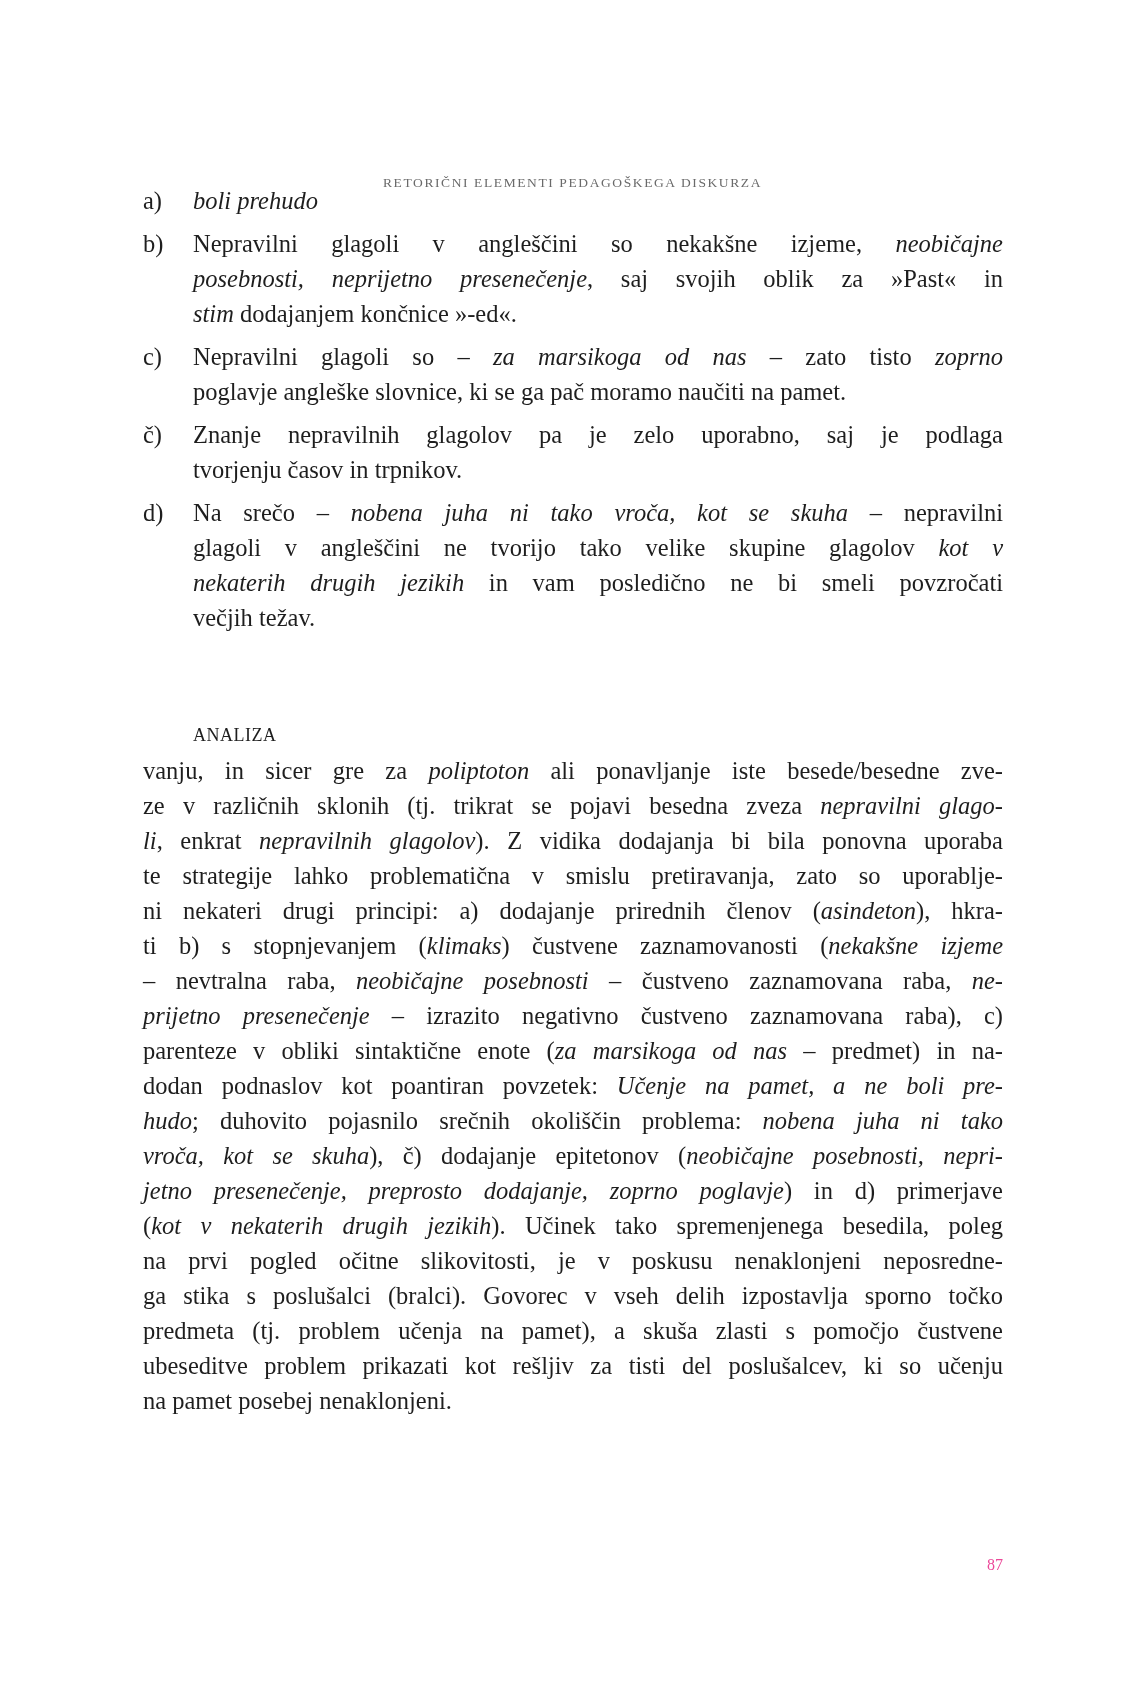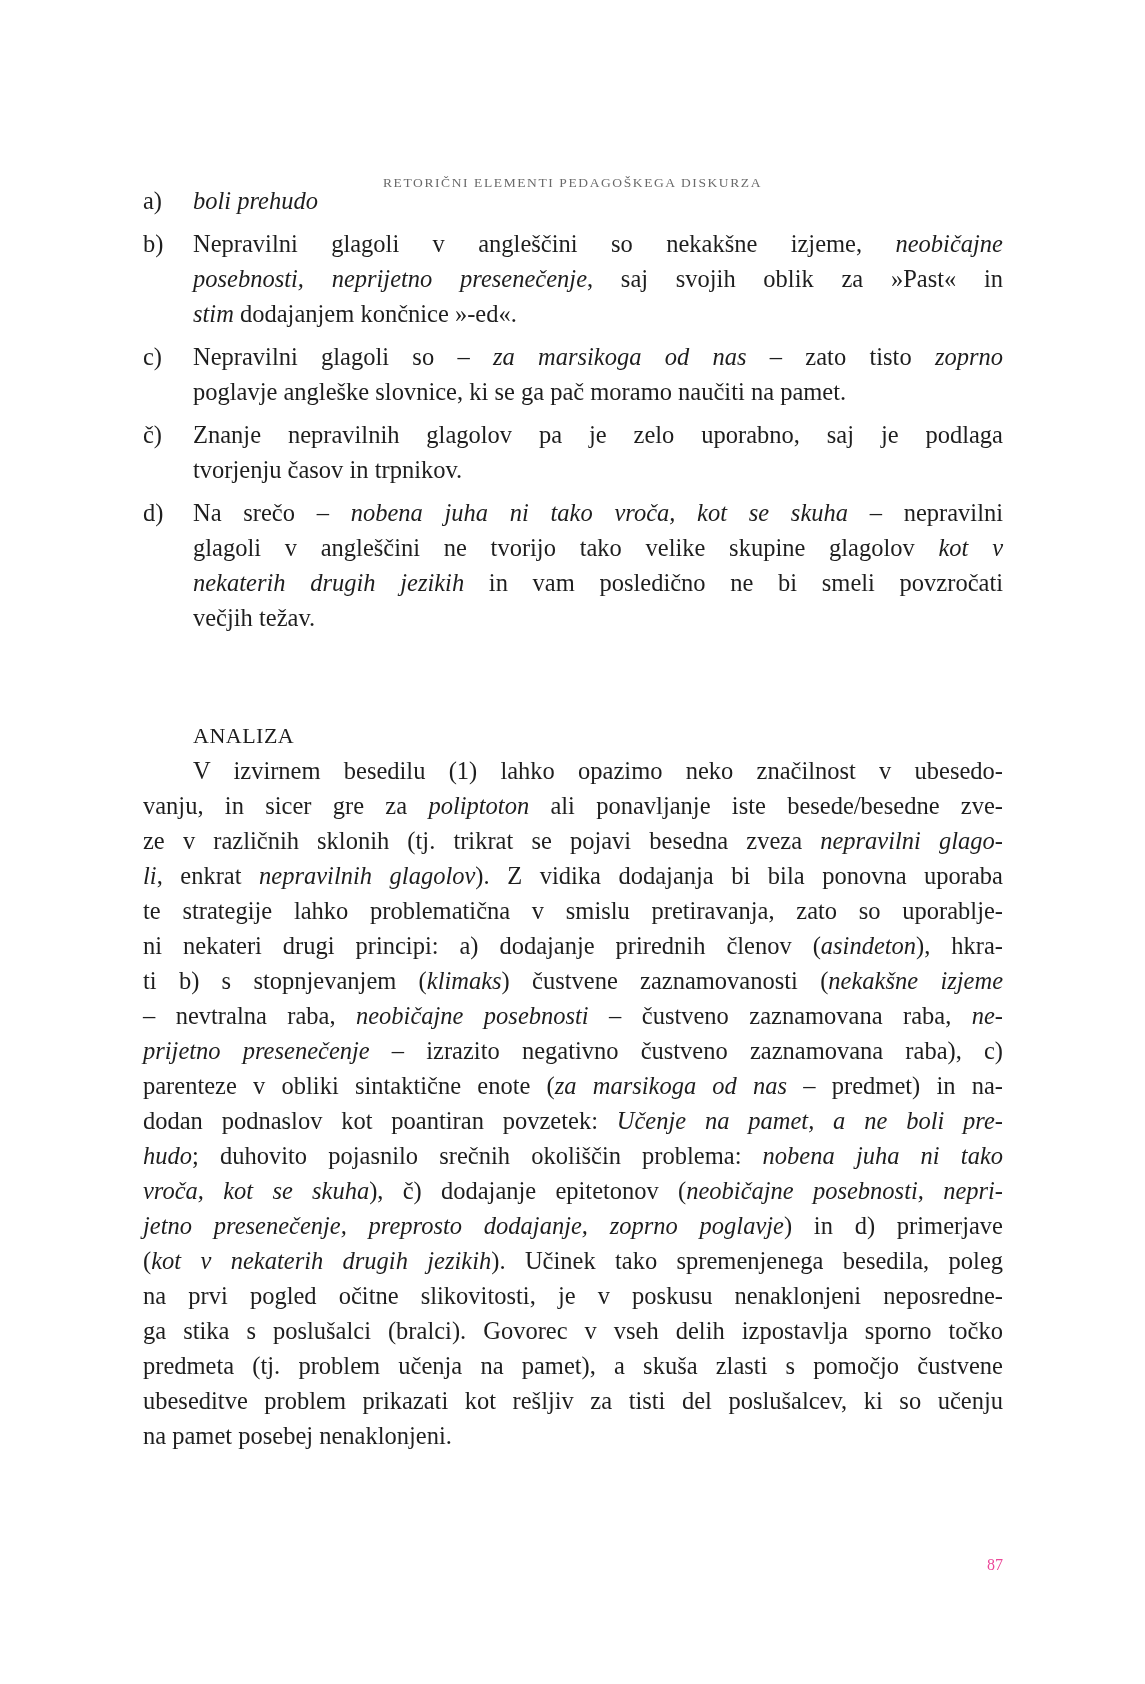--- a/index.html
+++ b/index.html
@@ -56,21 +56,21 @@
     text-align-last: justify;
   }
   .line.last {
     text-align-last: left;
   }
   .it { font-style: italic; }
   .section-title {
     position: absolute;
     top: 718px;
     left: 193px;
-    font-size: 22px;
+    font-size: 18px;
     line-height: 35px;
     letter-spacing: 0.5px;
     white-space: nowrap;
   }
   .paragraph {
     top: 753px;
   }
   .paragraph .line.first {
     padding-left: 50px;
   }
@@ -115,21 +115,20 @@
       <span class="line"><span>Na srečo – </span><span class="it">nobena juha ni tako vroča, kot se skuha</span><span> – nepravilni</span></span>
       <span class="line"><span>glagoli v angleščini ne tvorijo tako velike skupine glagolov </span><span class="it">kot v</span></span>
       <span class="line"><span class="it">nekaterih drugih jezikih</span><span> in vam posledično ne bi smeli povzročati</span></span>
       <span class="line last"><span>večjih težav.</span></span>
     </div>
   </div>
 
 <div class="section-title">ANALIZA</div>
 
 <div class="column paragraph" id="paragraph">
-    <span class="line first"><span>V izvirnem besedilu (1) lahko opazimo neko značilnost v ubesedo-</span></span>
     <span class="line"><span>vanju, in sicer gre za </span><span class="it">poliptoton</span><span> ali ponavljanje iste besede/besedne zve-</span></span>
     <span class="line"><span>ze v različnih sklonih (tj. trikrat se pojavi besedna zveza </span><span class="it">nepravilni glago-</span></span>
     <span class="line"><span class="it">li</span><span>, enkrat </span><span class="it">nepravilnih glagolov</span><span>). Z vidika dodajanja bi bila ponovna uporaba</span></span>
     <span class="line"><span>te strategije lahko problematična v smislu pretiravanja, zato so uporablje-</span></span>
     <span class="line"><span>ni nekateri drugi principi: a) dodajanje prirednih členov (</span><span class="it">asindeton</span><span>), hkra-</span></span>
     <span class="line"><span>ti b) s stopnjevanjem (</span><span class="it">klimaks</span><span>) čustvene zaznamovanosti (</span><span class="it">nekakšne izjeme</span></span>
     <span class="line"><span>– nevtralna raba, </span><span class="it">neobičajne posebnosti</span><span> – čustveno zaznamovana raba, </span><span class="it">ne-</span></span>
     <span class="line"><span class="it">prijetno presenečenje</span><span> – izrazito negativno čustveno zaznamovana raba), c)</span></span>
     <span class="line"><span>parenteze v obliki sintaktične enote (</span><span class="it">za marsikoga od nas</span><span> – predmet) in na-</span></span>
     <span class="line"><span>dodan podnaslov kot poantiran povzetek: </span><span class="it">Učenje na pamet, a ne boli pre-</span></span>

